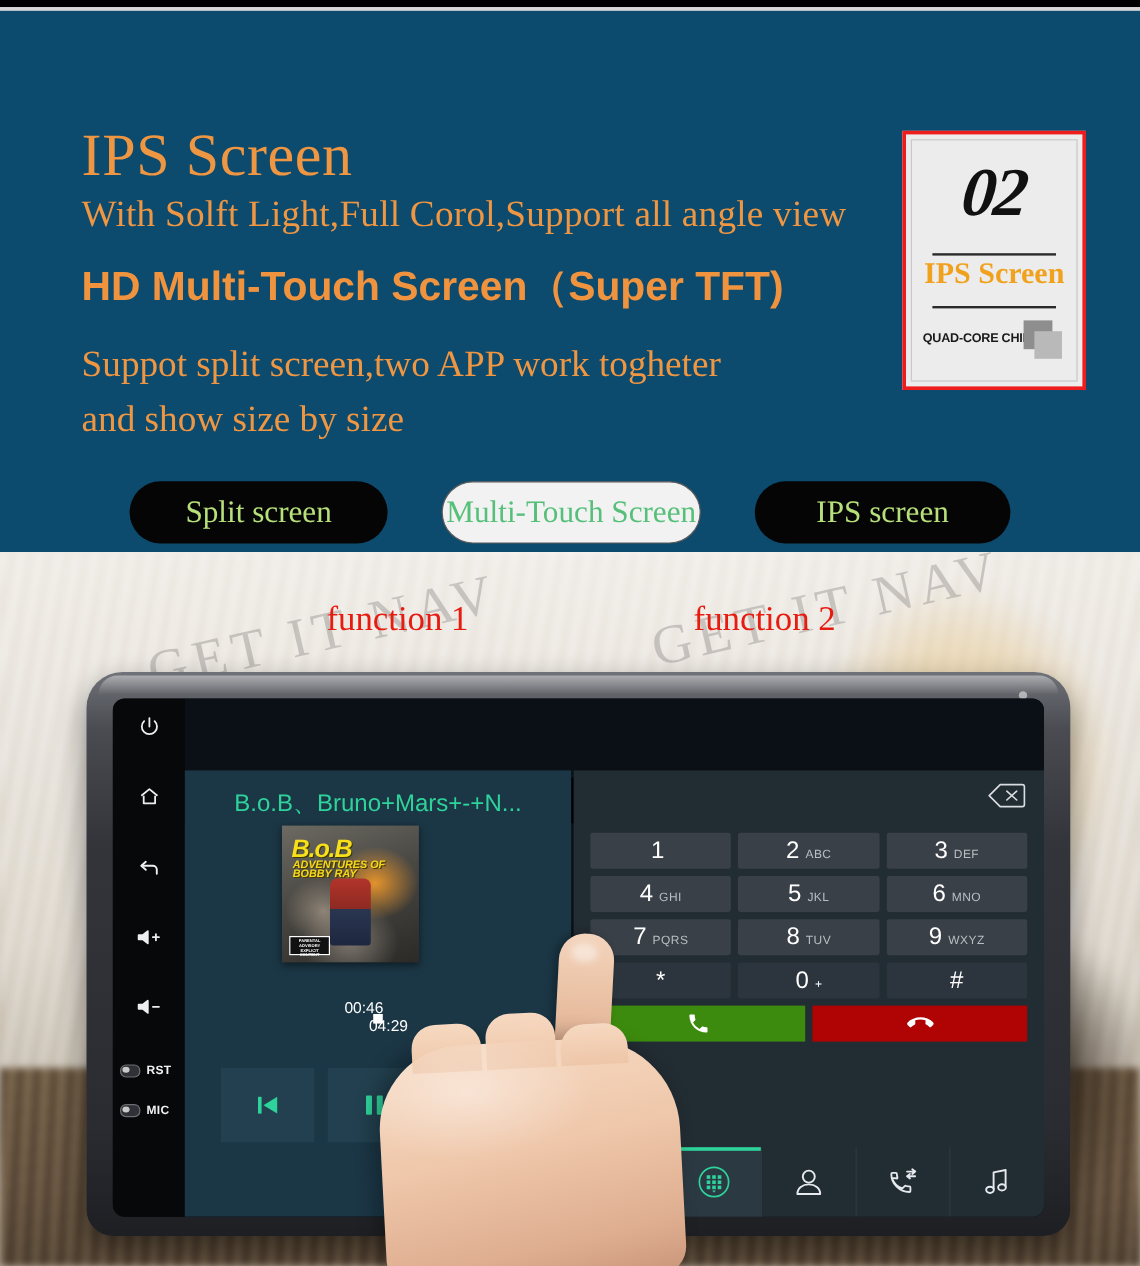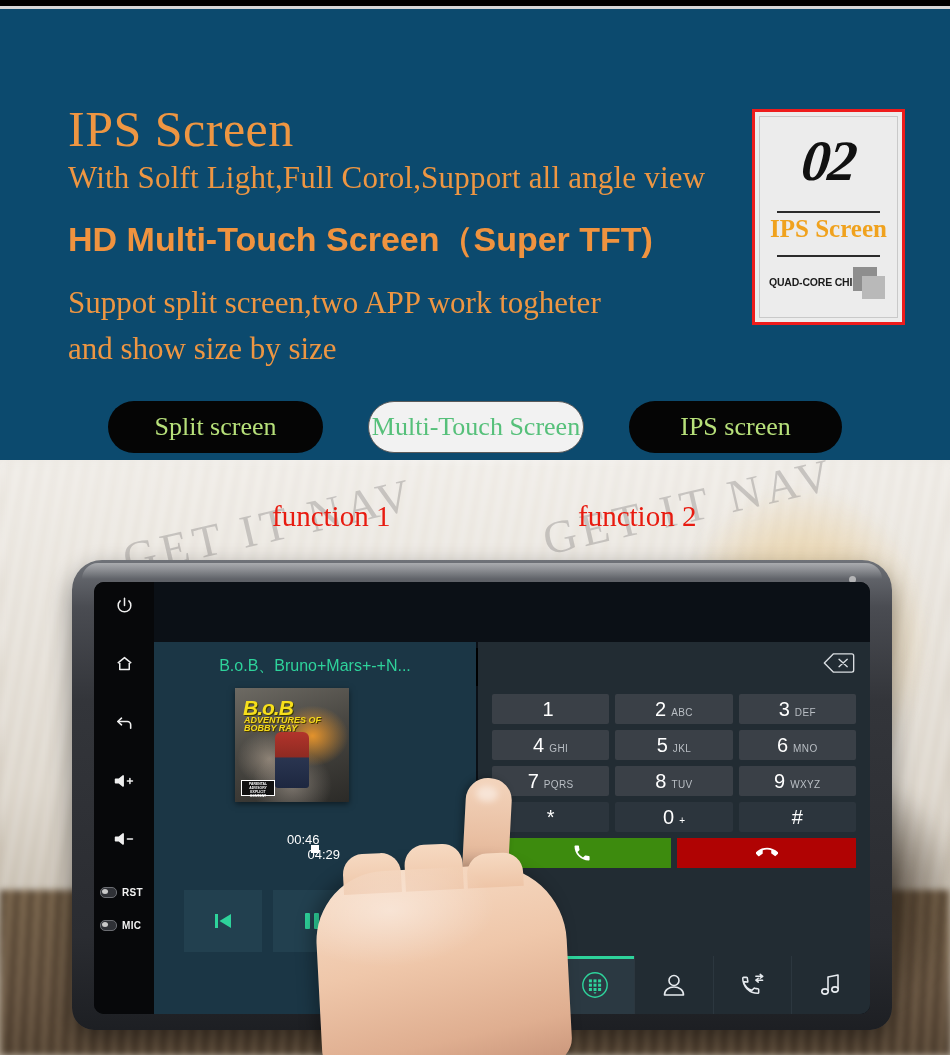--- a/index.html
+++ b/index.html
@@ -172,21 +172,21 @@
   .pane-left{
     position:absolute;left:0;top:60px;width:322px;height:372px;background:#1b3645;
   }
   .pane-right{
     position:absolute;left:324px;top:60px;width:392px;height:372px;background:#222c33;
   }
 
   
   .track{
     position:absolute;left:0;right:0;top:14px;text-align:center;
-    color:#2ed39b;font-size:16px;white-space:nowrap;overflow:hidden;
+    color:#2ed39b;font-size:20px;white-space:nowrap;overflow:hidden;
   }
   .art{
     position:absolute;left:81px;top:46px;width:114px;height:114px;overflow:hidden;
     background:linear-gradient(160deg,#6d6a63 0%,#4a4843 45%,#2b2a27 100%);
     box-shadow:0 2px 6px rgba(0,0,0,.5);
   }
   .art .smoke{position:absolute;inset:0;
     background:
       radial-gradient(45% 38% at 68% 42%, rgba(255,160,40,.85), rgba(255,120,20,0) 70%),
       radial-gradient(40% 35% at 30% 62%, rgba(210,190,170,.5), rgba(210,190,170,0) 70%),

